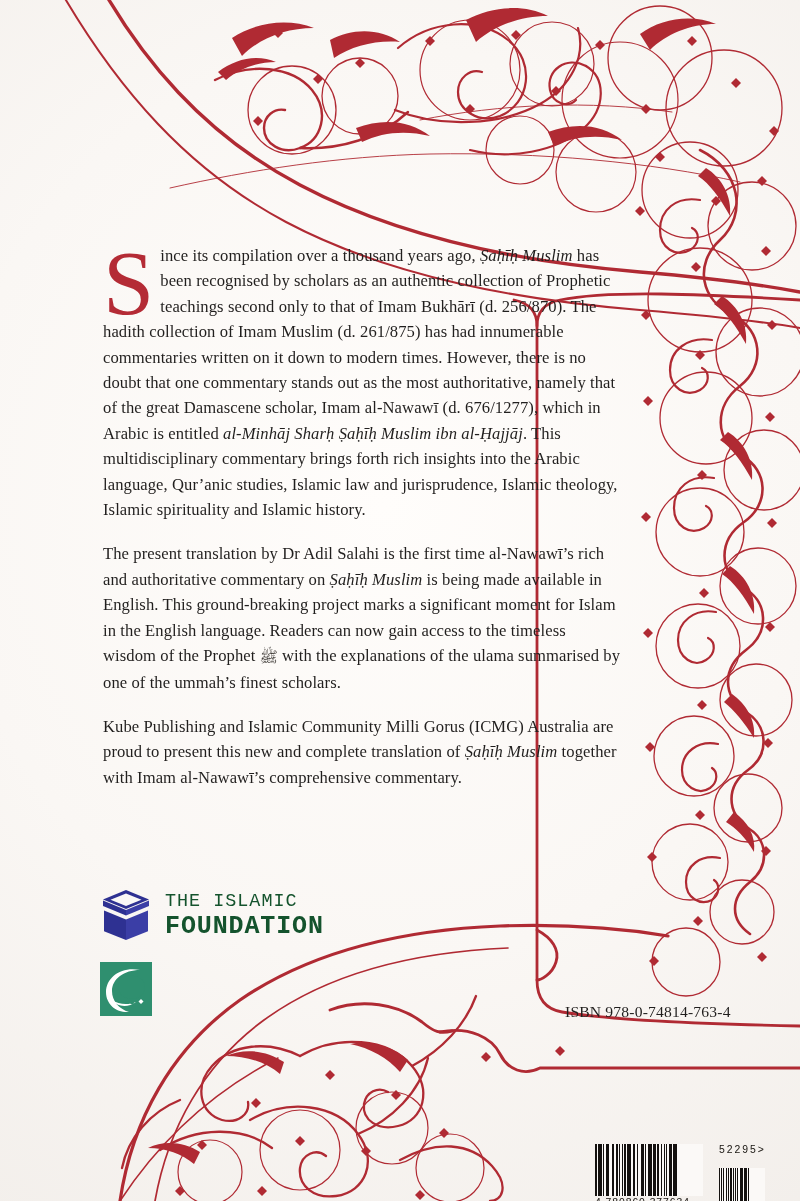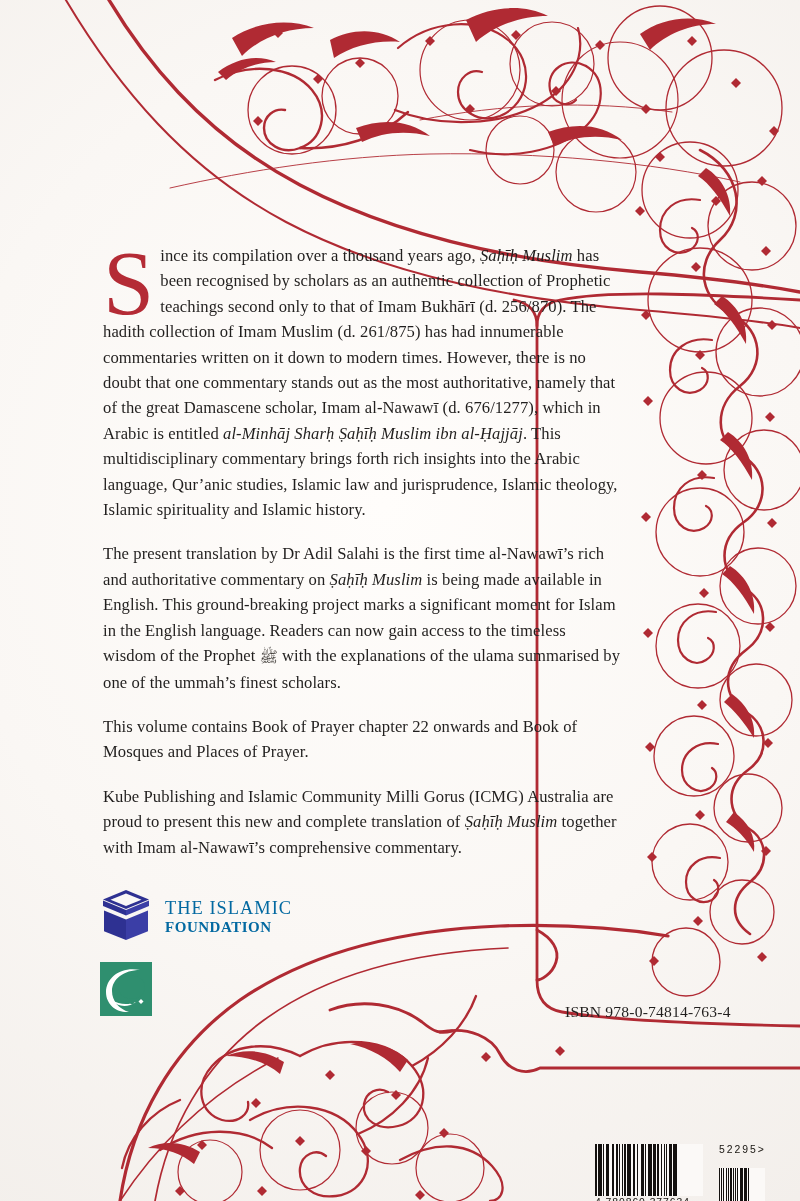--- a/index.html
+++ b/index.html
@@ -82,32 +82,32 @@
   }
   .logo-row {
     display: flex;
     align-items: center;
   }
   #logo-tif { margin-bottom: 16px; }
   .logo-mark { flex: 0 0 auto; }
   .logo-text { margin-left: 13px; }
 
   #tif-words {
-    font-family: Liberation Serif, serif;
-    color: #0369a1;
+    font-family: Liberation Mono, monospace;
+    color: #14532d;
     line-height: 1.14;
   }
   #tif-line1 {
     font-size: 18.4px;
     letter-spacing: 0.055em;
     font-weight: 400;
     display: block;
   }
   #tif-line2 {
-    font-size: 15px;
+    font-size: 25px;
     letter-spacing: 0.035em;
     font-weight: 700;
     display: block;
   }
   #icmg-words {
     font-family: "Liberation Serif", "DejaVu Serif", serif;
     font-size: 14.6px;
     line-height: 1.26;
     color: #1d1b1a;
   }
@@ -380,21 +380,20 @@
   <div id="blurb">
 
     <p class="para dropcap-para">
       <span class="dropcap">S</span><span>ince its compilation over a thousand years ago, </span><em>Ṣaḥīḥ Muslim</em><span> has been recognised by scholars as an authentic collection of Prophetic teachings second only to that of Imam Bukhārī (d. 256/870). The hadith collection of Imam Muslim (d. 261/875) has had innumerable commentaries written on it down to modern times. However, there is no doubt that one commentary stands out as the most authoritative, namely that of the great Damascene scholar, Imam al-Nawawī (d. 676/1277), which in Arabic is entitled </span><em>al-Minhāj Sharḥ Ṣaḥīḥ Muslim ibn al-Ḥajjāj</em><span>. This multidisciplinary commentary brings forth rich insights into the Arabic language, Qur’anic studies, Islamic law and jurisprudence, Islamic theology, Islamic spirituality and Islamic history.</span>
     </p>
 
     <p class="para">
       <span>The present translation by Dr Adil Salahi is the first time al-Nawawī’s rich and authoritative commentary on </span><em>Ṣaḥīḥ Muslim</em><span> is being made available in English. This ground-breaking project marks a significant moment for Islam in the English language. Readers can now gain access to the timeless wisdom of the Prophet </span><span class="salla">ﷺ</span><span> with the explanations of the ulama summarised by one of the ummah’s finest scholars.</span>
     </p>
 
-    <p class="para">This volume contains Book of Prayer chapter 22 onwards and Book of Mosques and Places of Prayer.</p>
 
     <p class="para">
       <span>Kube Publishing and Islamic Community Milli Gorus (ICMG) Australia are proud to present this new and complete translation of </span><em>Ṣaḥīḥ Muslim</em><span> together with Imam al-Nawawī’s comprehensive commentary.</span>
     </p>
   </div>
 
   <div id="logos">
 
     <div class="logo-row" id="logo-tif">
       <span class="logo-mark">

